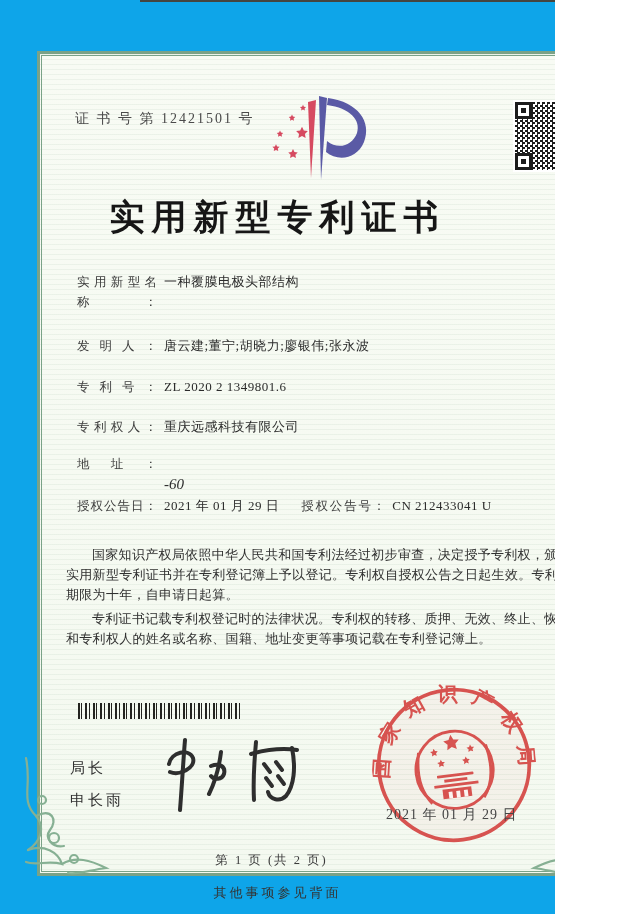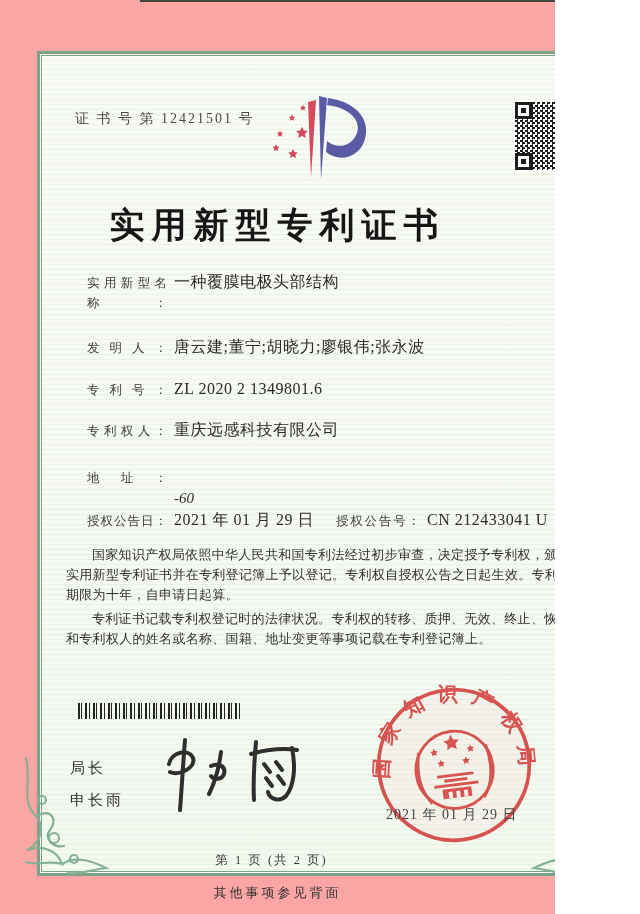--- a/index.html
+++ b/index.html
@@ -1,48 +1,48 @@
 <!DOCTYPE html>
 <html><head>
 <meta charset="utf-8">
 <style>
   html,body{margin:0;padding:0;background:#ffffff;}
-  .canvas{position:relative;width:555px;height:914px;background:#fca5a5;overflow:hidden;
+  .canvas{position:relative;width:555px;height:914px;background:#0ea5e9;overflow:hidden;
           font-family:"Liberation Serif","DejaVu Serif",serif;color:#333;}
   .scan-edge{position:absolute;top:0;left:140px;right:0;height:2px;background:#45453f;}
 
   
   .frame{position:absolute;left:37px;top:51px;width:563px;height:819px;
          border:3px solid #7aa287;background:
          repeating-linear-gradient(180deg, rgba(125,165,135,0.10) 0 1px, rgba(125,165,135,0) 1px 5px),
          linear-gradient(#f8fbf4,#f4f9f0);}
   .frame::after{content:"";position:absolute;inset:1px;border:1px solid #7aa287;pointer-events:none;}
 
   .cert-number{position:absolute;left:75px;top:110px;font-size:14px;letter-spacing:2px;color:#4a4a4a;}
 
   .logo{position:absolute;left:258px;top:86px;width:124px;height:102px;}
   .qr{position:absolute;left:513px;top:100px;width:72px;height:72px;background:#fff;padding:0;}
   .qr-mod{position:absolute;inset:2px;background:
       conic-gradient(#1c1c1c 90deg, transparent 90deg 180deg, #1c1c1c 180deg 270deg, transparent 270deg) 0 0/5px 5px;}
   .finder{position:absolute;width:17px;height:17px;background:#fff;border:3px solid #1c1c1c;box-sizing:border-box;}
   .finder::after{content:"";position:absolute;left:3px;top:3px;width:5px;height:5px;background:#1c1c1c;}
   .finder.tl{left:2px;top:2px}.finder.tr{right:2px;top:2px}.finder.bl{left:2px;bottom:2px}
 
-  .title{position:absolute;left:0;right:0;top:194px;margin:8px;text-align:center;
+  .title{position:absolute;left:0;right:0;top:194px;margin:0;text-align:center;
          font-size:35px;font-weight:700;letter-spacing:7px;color:#161616;}
 
-  .fields{position:absolute;left:87px;top:272px;width:480px;}
+  .fields{position:absolute;left:77px;top:272px;width:480px;}
   .frow{display:flex;align-items:baseline;line-height:20px;}
   .fl{flex:none;display:inline-block;width:80px;font-size:12.5px;color:#3d3d3d;
       text-align:justify;text-align-last:justify;}
-  .fv{font-size:16px;color:#2b2b2b;margin-left:7px;letter-spacing:0.5px;}
+  .fv{font-size:13px;color:#2b2b2b;margin-left:7px;letter-spacing:0.5px;}
   .fl2{flex:none;display:inline-block;width:84px;margin-left:22px;font-size:12.5px;color:#3d3d3d;
       text-align:justify;text-align-last:justify;}
   .mb24{margin-bottom:24px}.mb21{margin-bottom:21px}.mb20{margin-bottom:20px}
-  .mb17{margin-bottom:27px}.mb2{margin-bottom:2px}
+  .mb17{margin-bottom:17px}.mb2{margin-bottom:2px}
   .addr2{margin-left:87px;font-size:15px;color:#2b2b2b;line-height:20px;font-style:italic;}
 
   .bodytext{position:absolute;left:62px;top:542px;width:522px;font-size:13px;line-height:20px;color:#303030;}
   .bodytext p{margin:4px;text-indent:2em;letter-spacing:0.3px;font-family:Liberation Mono, monospace;}
 
   .barcode{position:absolute;left:78px;top:703px;width:164px;height:16px;background:
      repeating-linear-gradient(90deg,#23231f 0 2px,transparent 2px 3px,#23231f 3px 4px,
         transparent 4px 7px,#23231f 7px 9px,transparent 9px 11px,#23231f 11px 12px,transparent 12px 15px);}
 
   .signer{position:absolute;left:70px;top:752px;font-size:15px;letter-spacing:3px;color:#303030;line-height:32px;}

